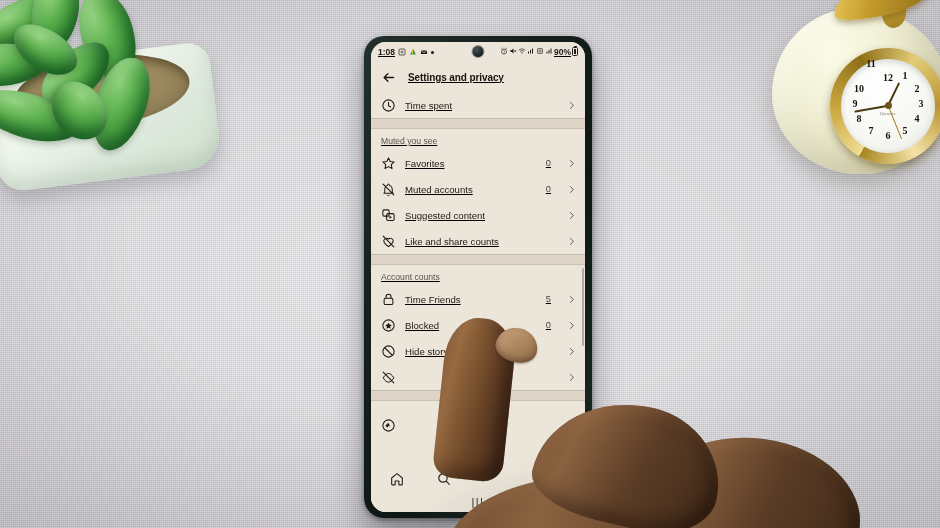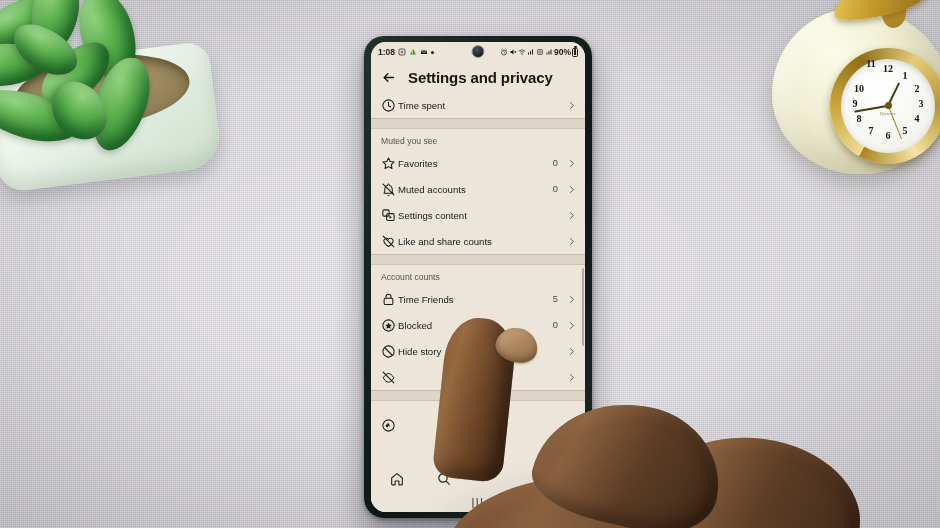--- a/index.html
+++ b/index.html
@@ -100,59 +100,59 @@
   
   #phone {
     position:absolute; left:364px; top:36px; width:228px; height:482px;
     background:linear-gradient(120deg,#23302b 0%,#16211d 30%,#0e1714 60%,#1d2a25 100%);
     border-radius:20px;
     box-shadow:0 16px 30px rgba(40,40,50,.45), 0 2px 5px rgba(0,0,0,.4);
     padding:6px 7px;
   }
   #phone-screen {
     position:relative; width:100%; height:100%;
-    background:#eae2d7; border-radius:15px; overflow:hidden;
+    background:#eae2d7; border-radius:15px; overflow:hidden;text-decoration:underline;
   }
 
   
   #statusbar {
     position:relative; height:20px;
     background:#ece5da;
     display:flex; align-items:center; padding:0 7px;
     font-size:8.5px; color:#1e1b17; font-weight:700;
   }
   #sb-left { display:flex; align-items:center; gap:3px; }
-  #sb-right { margin-left:auto; display:flex; align-items:center; gap:1px; font-size:8.5px; }
+  #sb-right { margin-left:auto; display:flex; align-items:flex-start; gap:1px; font-size:8.5px; }
   .sb-ico { display:inline-block; width:8px; height:8px; }
   #punchhole {
     position:absolute; left:50%; top:4px; transform:translateX(-50%);
     width:11px; height:11px; border-radius:50%;
     background:radial-gradient(circle at 38% 32%,#4a5258,#1a1f22 70%,#0a0d0f);
     box-shadow:0 0 0 1px rgba(0,0,0,.35);
   }
   .batt {
     width:6px; height:9px; border:1.2px solid #1e1b17; border-radius:1.5px;
     position:relative; display:inline-block;
   }
   .batt::before{content:"";position:absolute;left:1.4px;top:-2.4px;width:2.4px;height:1.6px;background:#1e1b17;border-radius:1px;}
   .batt::after{content:"";position:absolute;left:.6px;top:.6px;right:.6px;bottom:.6px;background:#1e1b17;border-radius:.5px;}
 
   
   #app-header {
     display:flex; align-items:center; height:30px;
     background:#ece5da; padding:0 10px; gap:12px;
   }
   #back-arrow { width:15px; height:15px; flex:0 0 auto; }
-  #app-title { font-size:15px; font-weight:700; color:#17150f; letter-spacing:-.1px; }
+  #app-title { font-size:10px; font-weight:700; color:#17150f; letter-spacing:-.1px; }
 
   
   #scroll-area { position:relative; background:#ece5da; height:calc(100% - 50px); }
   .row {
     display:flex; align-items:center; height:26px;
-    padding:0 9px 0 10px; gap:2px; position:relative;
+    padding:0 9px 0 10px; gap:9px; position:relative;
   }
   .row .ic { width:15px; height:15px; flex:0 0 15px; }
   .row .lbl { font-size:9.6px; color:#1c1a15; white-space:nowrap; }
   .row .val { margin-left:auto; font-size:9.3px; color:#4b483f; }
   .row .chev { width:9px; height:9px; flex:0 0 9px; margin-left:7px; }
   .row .val + .chev { margin-left:7px; }
   .row .chev:first-of-type:not(:nth-child(3)) { }
   .sep { height:11px; background:#ded5c8; box-shadow:inset 0 1px 0 rgba(170,160,145,.5), inset 0 -1px 0 rgba(170,160,145,.35); }
   .sec-head {
     font-size:8.6px; color:#57534a; padding:7px 10px 4px 10px; font-weight:400;
@@ -241,21 +241,21 @@
   <div class="leaf" style="left:74px; top:104px;width:62px; height:50px; transform:rotate(52deg);"></div>
   <div class="leaf" style="left:36px; top:48px; width:70px; height:40px; transform:rotate(32deg);"></div>
 </div>
 
 <div id="clock">
   <div class="clock-body"></div>
   <div class="clock-stem"></div>
   <div class="clock-leaf"></div>
   <div class="clock-bezel">
     <div class="clock-face">
-      <div class="cnum" style="left:40px; top:5px;">12</div>
+      <div class="cnum" style="left:40px; top:14px;">12</div>
       <div class="cnum" style="left:57px; top:12px;">1</div>
       <div class="cnum" style="left:69px; top:25px;">2</div>
       <div class="cnum" style="left:73px; top:40px;">3</div>
       <div class="cnum" style="left:69px; top:55px;">4</div>
       <div class="cnum" style="left:57px; top:67px;">5</div>
       <div class="cnum" style="left:40px; top:72px;">6</div>
       <div class="cnum" style="left:23px; top:67px;">7</div>
       <div class="cnum" style="left:11px; top:55px;">8</div>
       <div class="cnum" style="left:7px;  top:40px;">9</div>
       <div class="cnum" style="left:11px; top:25px;">10</div>
@@ -368,21 +368,21 @@
             <path d="M9 4l8 8-8 8" fill="none" stroke="#3d3a33" stroke-width="2.1" stroke-linecap="round" stroke-linejoin="round"></path>
           </svg>
       </div>
 
       <div class="row">
         <svg class="ic" viewBox="0 0 24 24">
             <rect x="3" y="3" width="10" height="10" rx="2" fill="none" stroke="#1c1a15" stroke-width="1.7"></rect>
             <rect x="9" y="9" width="12" height="11" rx="2.5" fill="none" stroke="#1c1a15" stroke-width="1.7"></rect>
             <path d="M13.5 12.5l4 2.2-4 2.3z" fill="#1c1a15"></path>
           </svg>
-        <span class="lbl">Settings content</span>
+        <span class="lbl">Suggested content</span>
         <svg class="chev" style="margin-left:auto;" viewBox="0 0 24 24">
             <path d="M9 4l8 8-8 8" fill="none" stroke="#3d3a33" stroke-width="2.1" stroke-linecap="round" stroke-linejoin="round"></path>
           </svg>
       </div>
 
       <div class="row">
         <svg class="ic" viewBox="0 0 24 24">
             <path d="M12 20s-7.5-4.7-7.5-9.6A4.4 4.4 0 0112 8.2a4.4 4.4 0 017.5 2.2C19.5 15.3 12 20 12 20z" fill="none" stroke="#1c1a15" stroke-width="1.7" stroke-linejoin="round"></path>
             <path d="M3.5 3.5l17 17" stroke="#1c1a15" stroke-width="1.8" stroke-linecap="round"></path>
           </svg>

